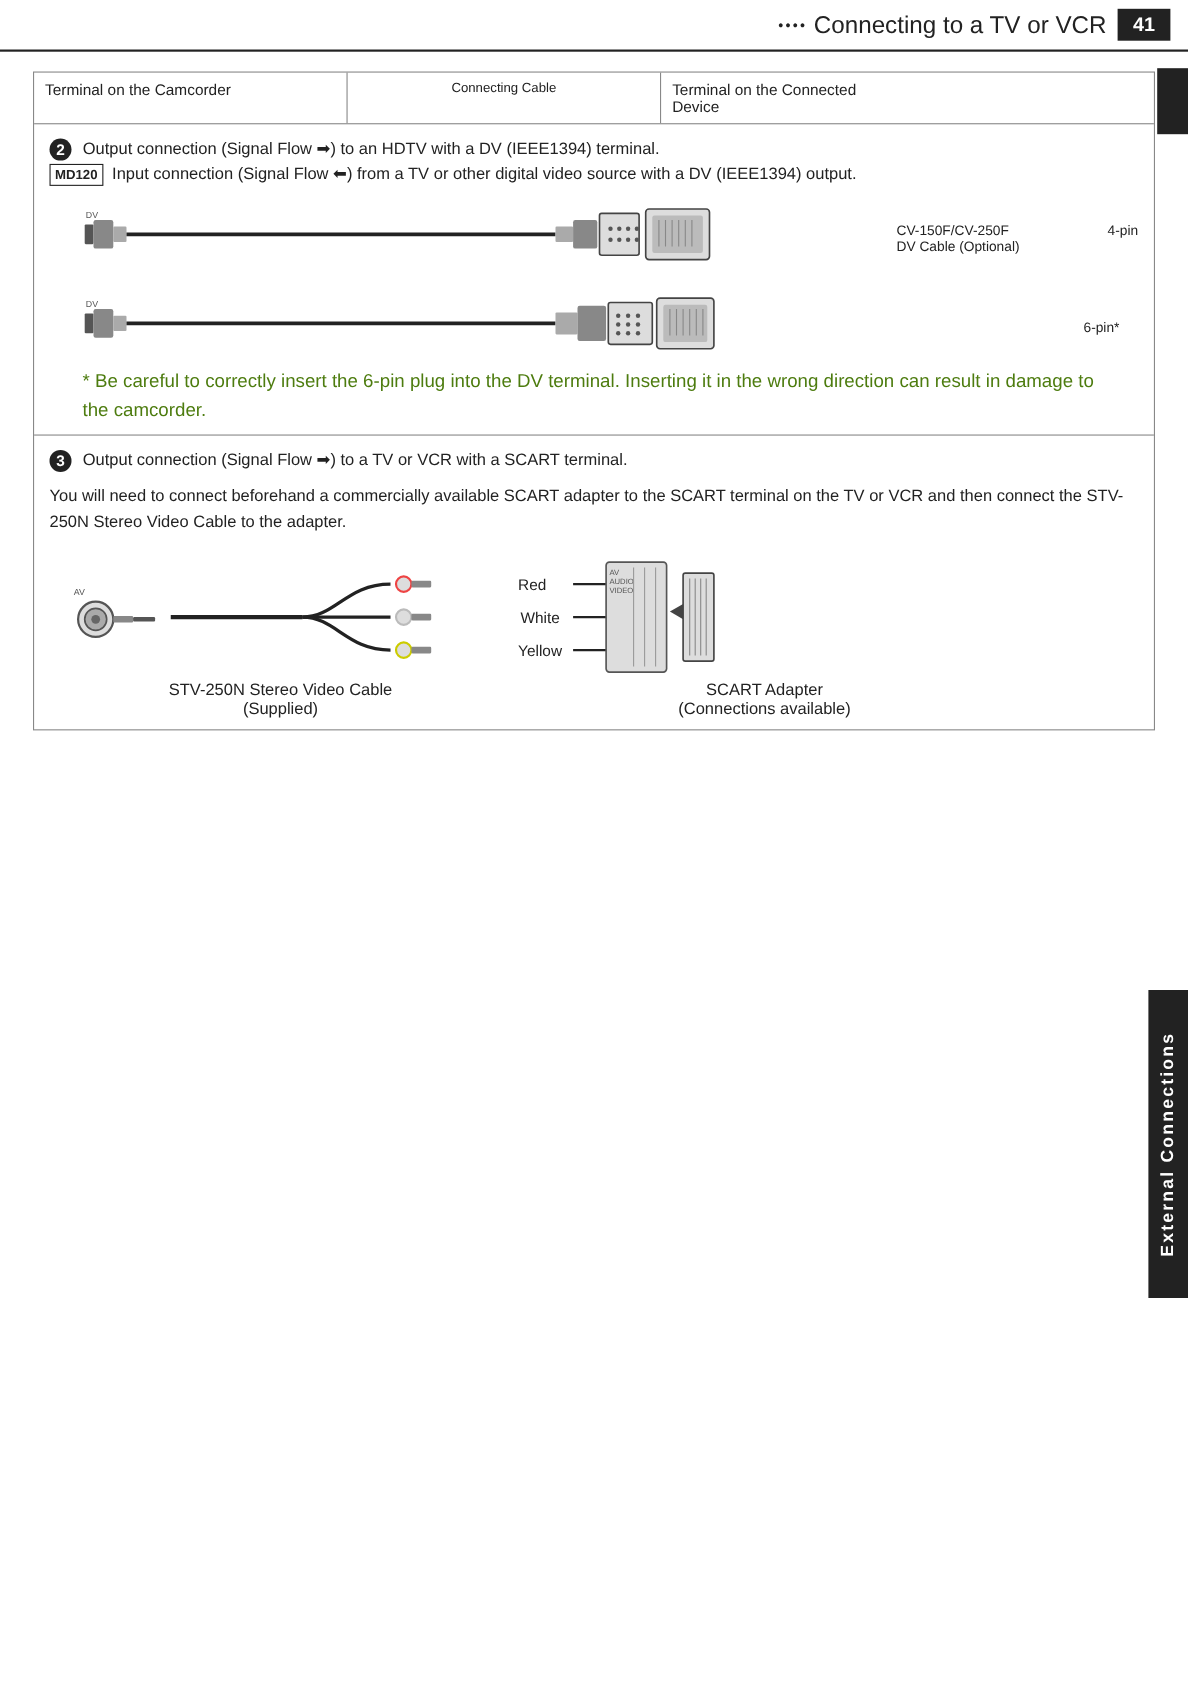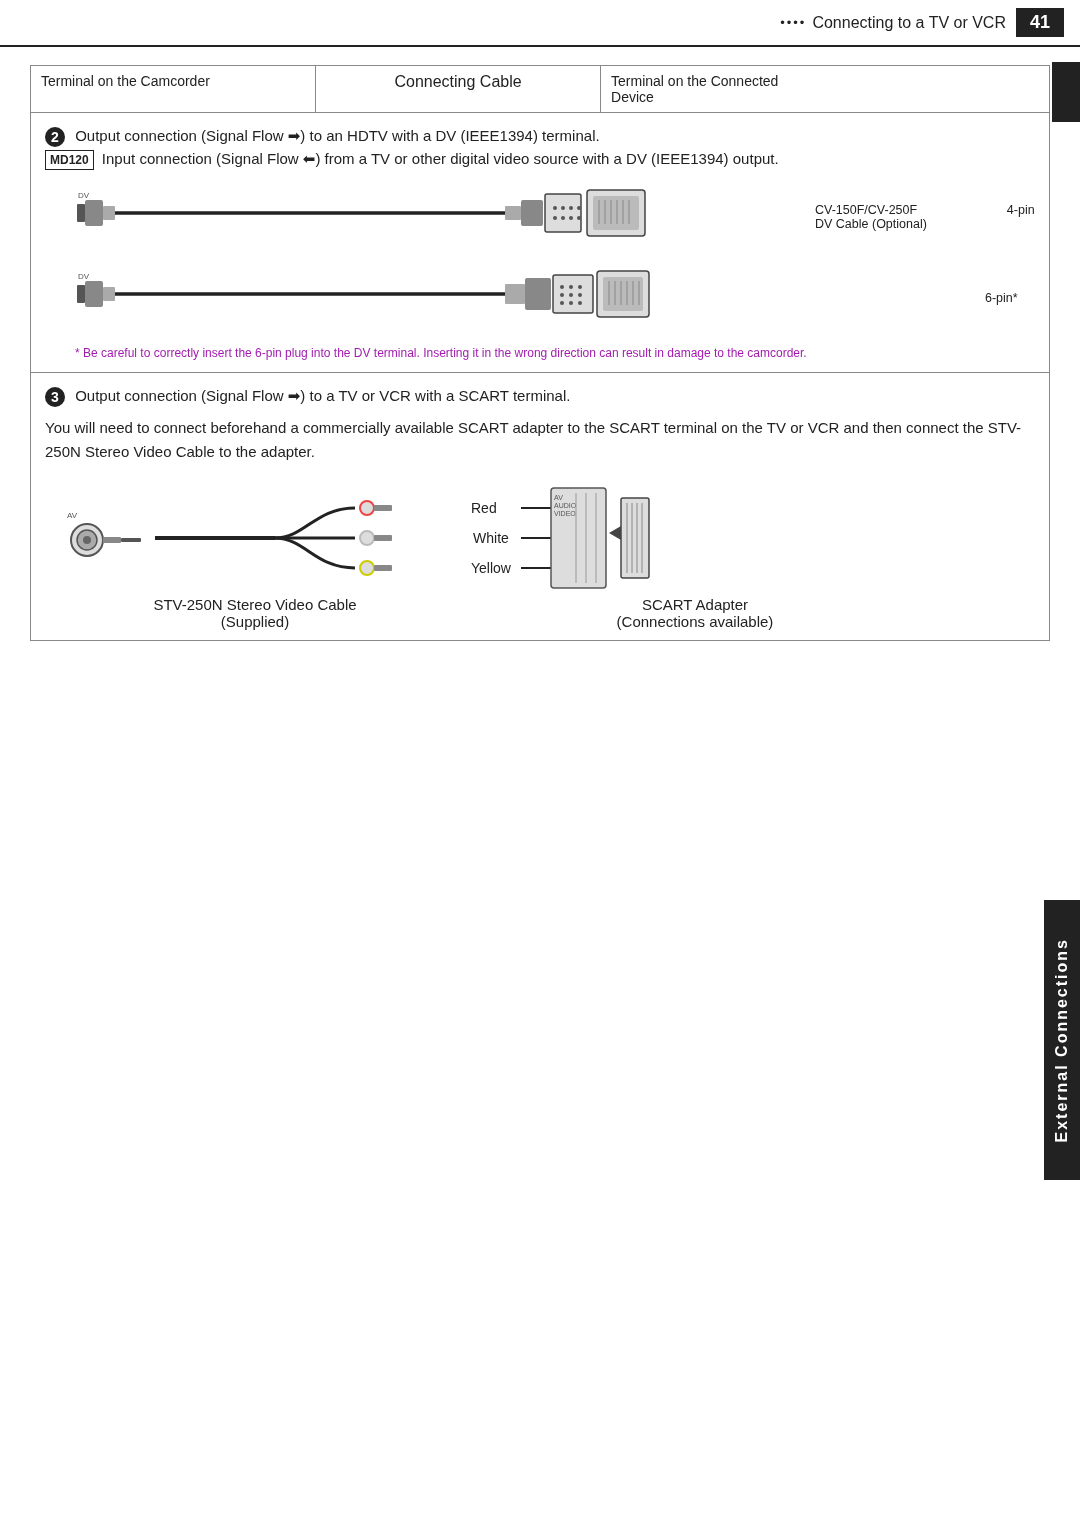--- a/index.html
+++ b/index.html
@@ -21,21 +21,21 @@
       border-bottom: 2px solid #222;
       padding: 8px 16px 8px 0;
       margin: 0 0 0 0;
     }
     .header-dots {
       font-size: 13px;
       letter-spacing: 2px;
       margin-right: 6px;
     }
     .header-title {
-      font-size: 16px;
+      font-size: 22px;
       font-weight: normal;
     }
     .page-number {
       background: #222;
       color: #fff;
       font-size: 18px;
       font-weight: bold;
       padding: 4px 14px;
       margin-left: 10px;
     }
@@ -58,21 +58,21 @@
     .col-left {
       width: 28%;
       padding: 7px 10px;
       border-right: 1.5px solid #888;
       font-size: 14px;
     }
     .col-center {
       width: 28%;
       padding: 7px 10px;
       border-right: 1.5px solid #888;
-      font-size: 16px;
+      font-size: 12px;
       text-align: center;
     }
     .col-right {
       width: 44%;
       padding: 7px 10px;
       font-size: 14px;
     }
 
     .section-block {
       padding: 12px 14px 10px 14px;
@@ -128,23 +128,23 @@
       flex-direction: row;
       align-items: center;
     }
 
     
     svg.cable-svg {
       display: block;
     }
 
     .footnote {
-      font-size: 12px;
-      color: #a21caf;
-      margin: 22px 14px 0 30px;
+      font-size: 17px;
+      color: #4d7c0f;
+      margin: 12px 14px 0 30px;
       line-height: 1.5;
     }
 
     
     .scart-diagram {
       display: flex;
       align-items: center;
       margin: 14px 0 8px 20px;
       gap: 10px;
     }

